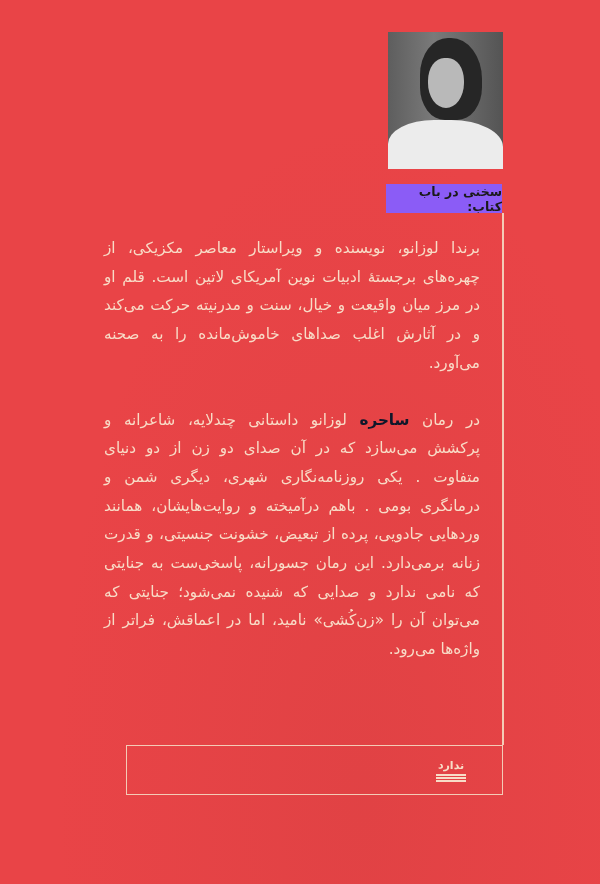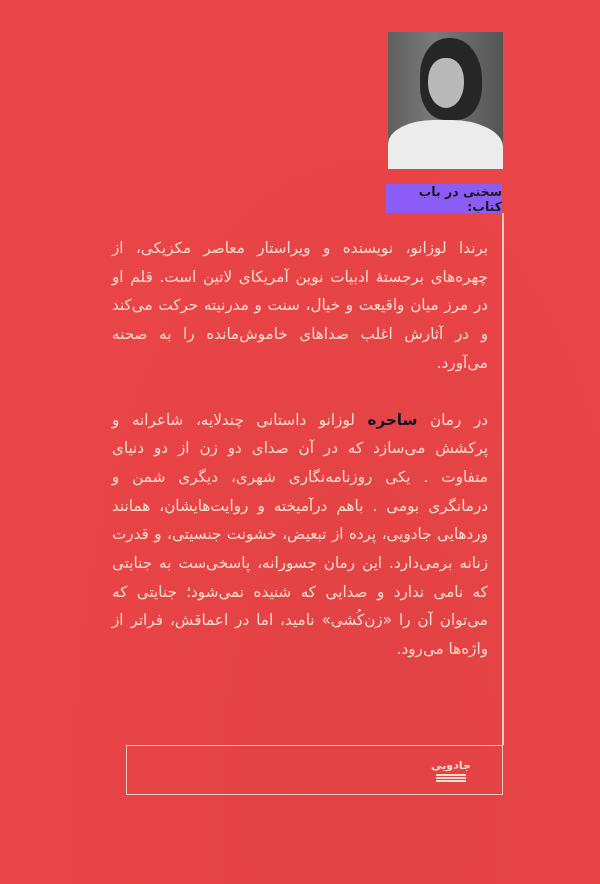--- a/index.html
+++ b/index.html
@@ -34,21 +34,21 @@
       direction: rtl;
     }
     .label-box span {
       font-weight: bold; font-size: 12.5px; color: #1a1a1a;
     }
     .vline {
       position: absolute; left: 502px; top: 213px; width: 1.5px; height: 532px;
       background: #f4cbb6;
     }
     .body-text {
-      position: absolute; left: 112px; top: 234px; width: 376px;
+      position: absolute; left: 104px; top: 234px; width: 376px;
       direction: rtl; text-align: justify; text-align-last: right;
       color: #f8dcc7; font-size: 15.2px; line-height: 28.7px;
     }
     .body-text p { margin: 0; }
     .body-text p + p { margin-top: 28px; }
     .body-text b { color: #0f172a; }
     .bottom-box {
       position: absolute; left: 126px; top: 745px; width: 377px; height: 50px;
       border: 1.5px solid #f4cbb6; box-sizing: border-box;
       display: flex; direction: rtl;
@@ -84,17 +84,17 @@
 <div class="vline"></div>
 
 <div class="body-text">
   <p>برندا لوزانو، نویسنده و ویراستار معاصر مکزیکی، از چهره‌های برجستهٔ ادبیات نوین آمریکای لاتین است. قلم او در مرز میان واقیعت و خیال، سنت و مدرنیته حرکت می‌کند و در آثارش اغلب صداهای خاموش‌مانده را به صحنه می‌آورد.</p>
   <p><span>در رمان </span><b>ساحره</b><span> لوزانو داستانی چندلایه، شاعرانه و پرکشش می‌سازد که در آن صدای دو زن از دو دنیای متفاوت . یکی روزنامه‌نگاری شهری، دیگری شمن و درمانگری بومی . باهم درآمیخته و روایت‌هایشان، همانند وردهایی جادویی، پرده از تبعیض، خشونت جنسیتی، و قدرت زنانه برمی‌دارد. این رمان جسورانه، پاسخی‌ست به جنایتی که نامی ندارد و صدایی که شنیده نمی‌شود؛ جنایتی که می‌توان آن را «زن‌کُشی» نامید، اما در اعماقش، فراتر از واژه‌ها می‌رود.</span></p>
 </div>
 
 <div class="bottom-box">
   <div class="cell cell-logo2">
     <div class="logo">
-      <span class="logo-text">جادویی</span>
+      <span class="logo-text">ندارد</span>
       <div class="stripes"></div>
     </div>
   </div>
 </div>
 
 </body></html>

